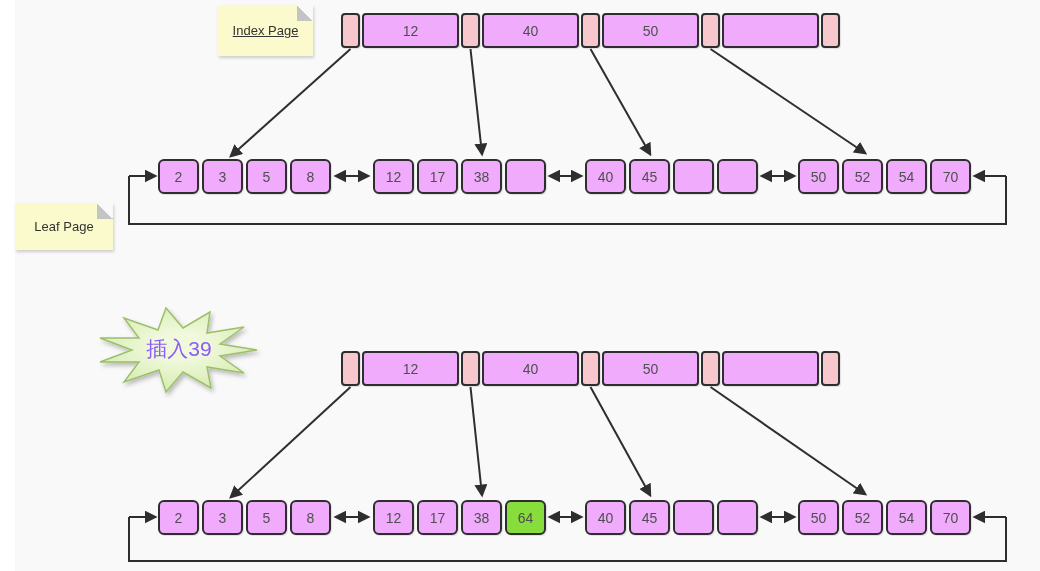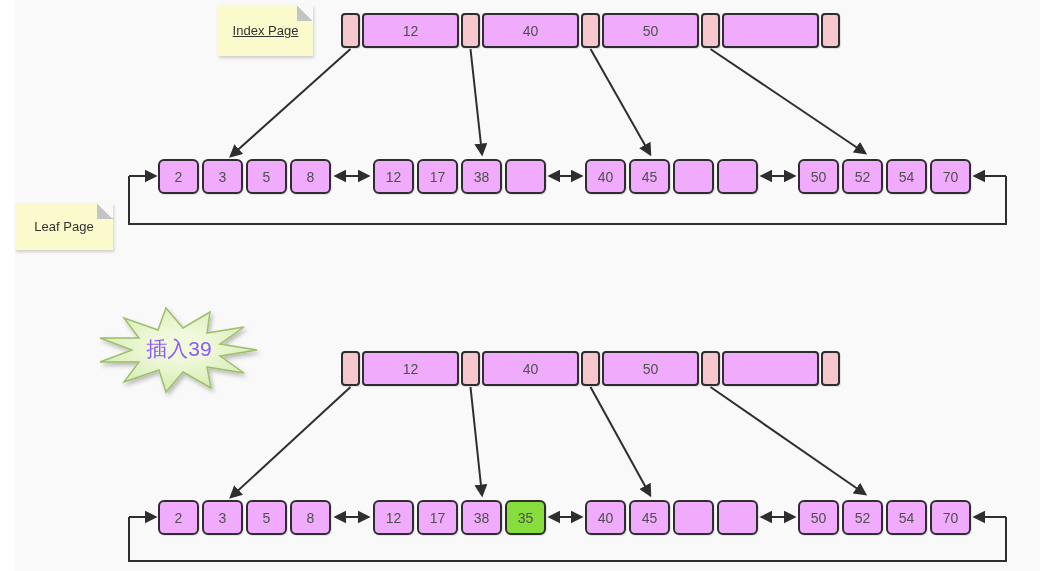--- a/index.html
+++ b/index.html
@@ -120,21 +120,21 @@
   <div class="leaf-group" style="left:158px; top:500px">
     <div class="cell leaf-cell">2</div>
     <div class="cell leaf-cell">3</div>
     <div class="cell leaf-cell">5</div>
     <div class="cell leaf-cell">8</div>
   </div>
   <div class="leaf-group" style="left:373px; top:500px">
     <div class="cell leaf-cell">12</div>
     <div class="cell leaf-cell">17</div>
     <div class="cell leaf-cell">38</div>
-    <div class="cell leaf-cell highlight">35</div>
+    <div class="cell leaf-cell highlight">64</div>
   </div>
   <div class="leaf-group" style="left:585px; top:500px">
     <div class="cell leaf-cell">40</div>
     <div class="cell leaf-cell">45</div>
     <div class="cell leaf-cell"></div>
     <div class="cell leaf-cell"></div>
   </div>
   <div class="leaf-group" style="left:798px; top:500px">
     <div class="cell leaf-cell">50</div>
     <div class="cell leaf-cell">52</div>

